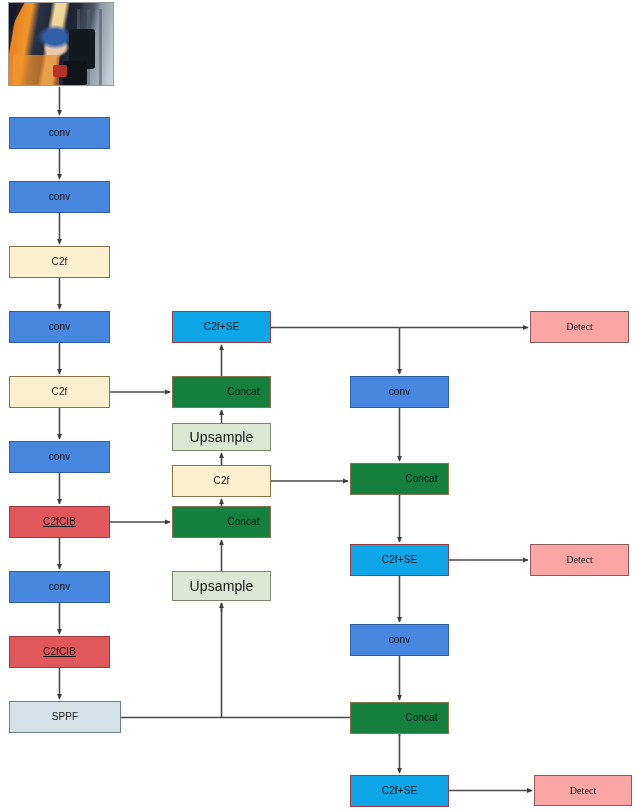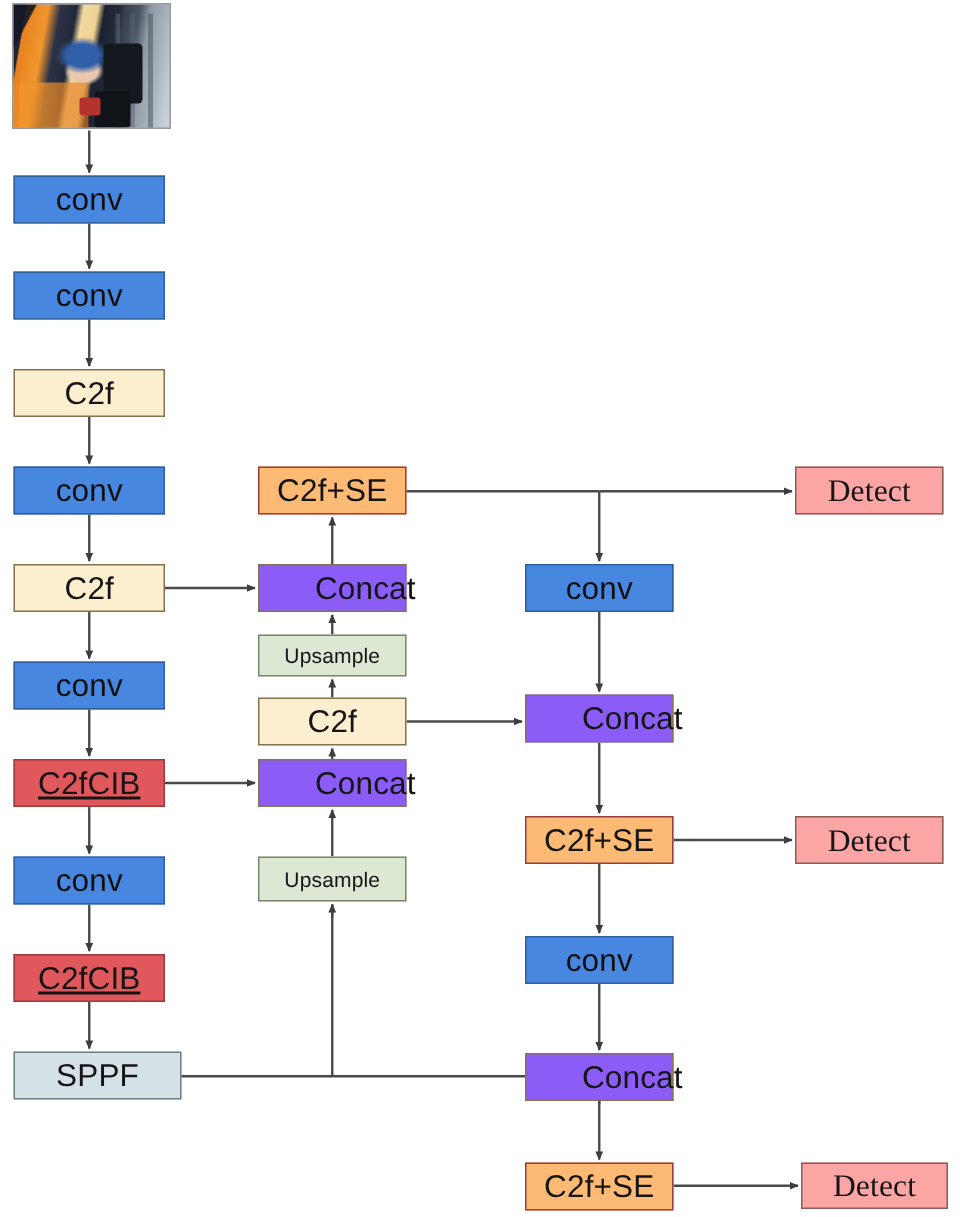--- a/index.html
+++ b/index.html
@@ -27,21 +27,21 @@
     pointer-events: none;
   }
   .node {
     position: absolute;
     box-sizing: border-box;
     border: 1px solid #7a6a55;
     display: flex;
     align-items: center;
     justify-content: center;
     text-align: center;
-    font-size: 21px;
+    font-size: 10px;
     line-height: 1;
     color: #151515;
     letter-spacing: 0.1px;
     white-space: nowrap;
     z-index: 2;
   }
   .node.conv {
     background: #4787e0;
     border-color: #2f5f9e;
     color: #101010;
@@ -49,29 +49,29 @@
   .node.c2f {
     background: #fcefcf;
     border-color: #87714d;
   }
   .node.c2fcib {
     background: #e0585c;
     border-color: #9c3b3f;
     text-decoration: underline;
   }
   .node.c2fse {
-    background: #fdba74;
+    background: #0ea5e9;
     border-color: #9c3b3f;
   }
   .node.sppf {
     background: #d4e2e8;
     border-color: #6f7f87;
   }
   .node.concat {
-    background: #8b5cf6;
+    background: #15803d;
     border-color: #8a7156;
     padding-left: 44px;
   }
   .node.upsample {
     background: #dde8d4;
     border-color: #79876d;
   }
   .node.detect {
     background: #fca5a5;
     border-color: #8b5c57;

